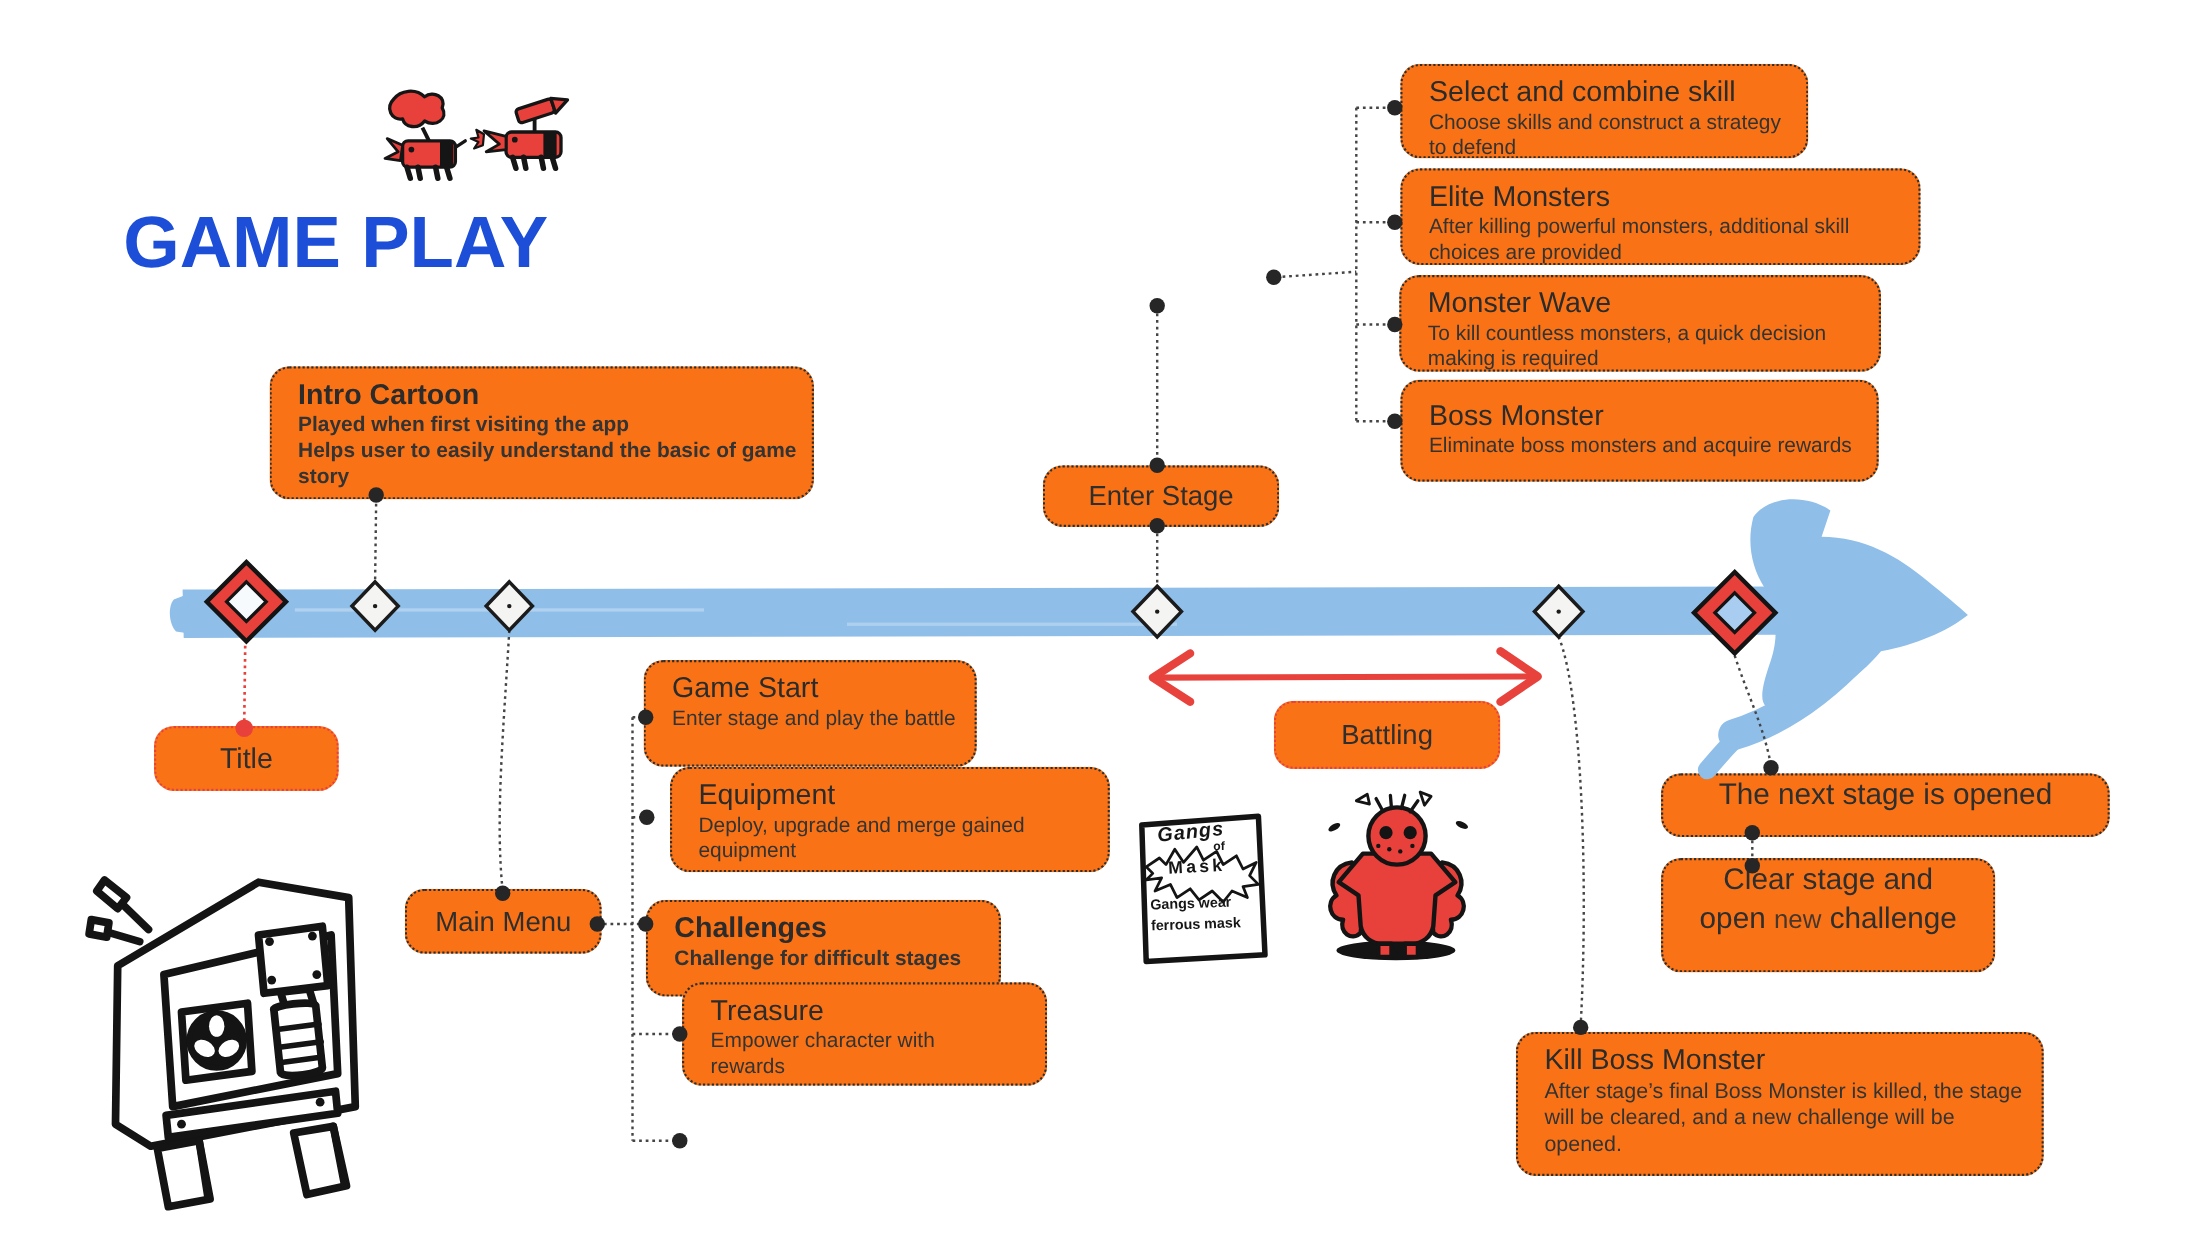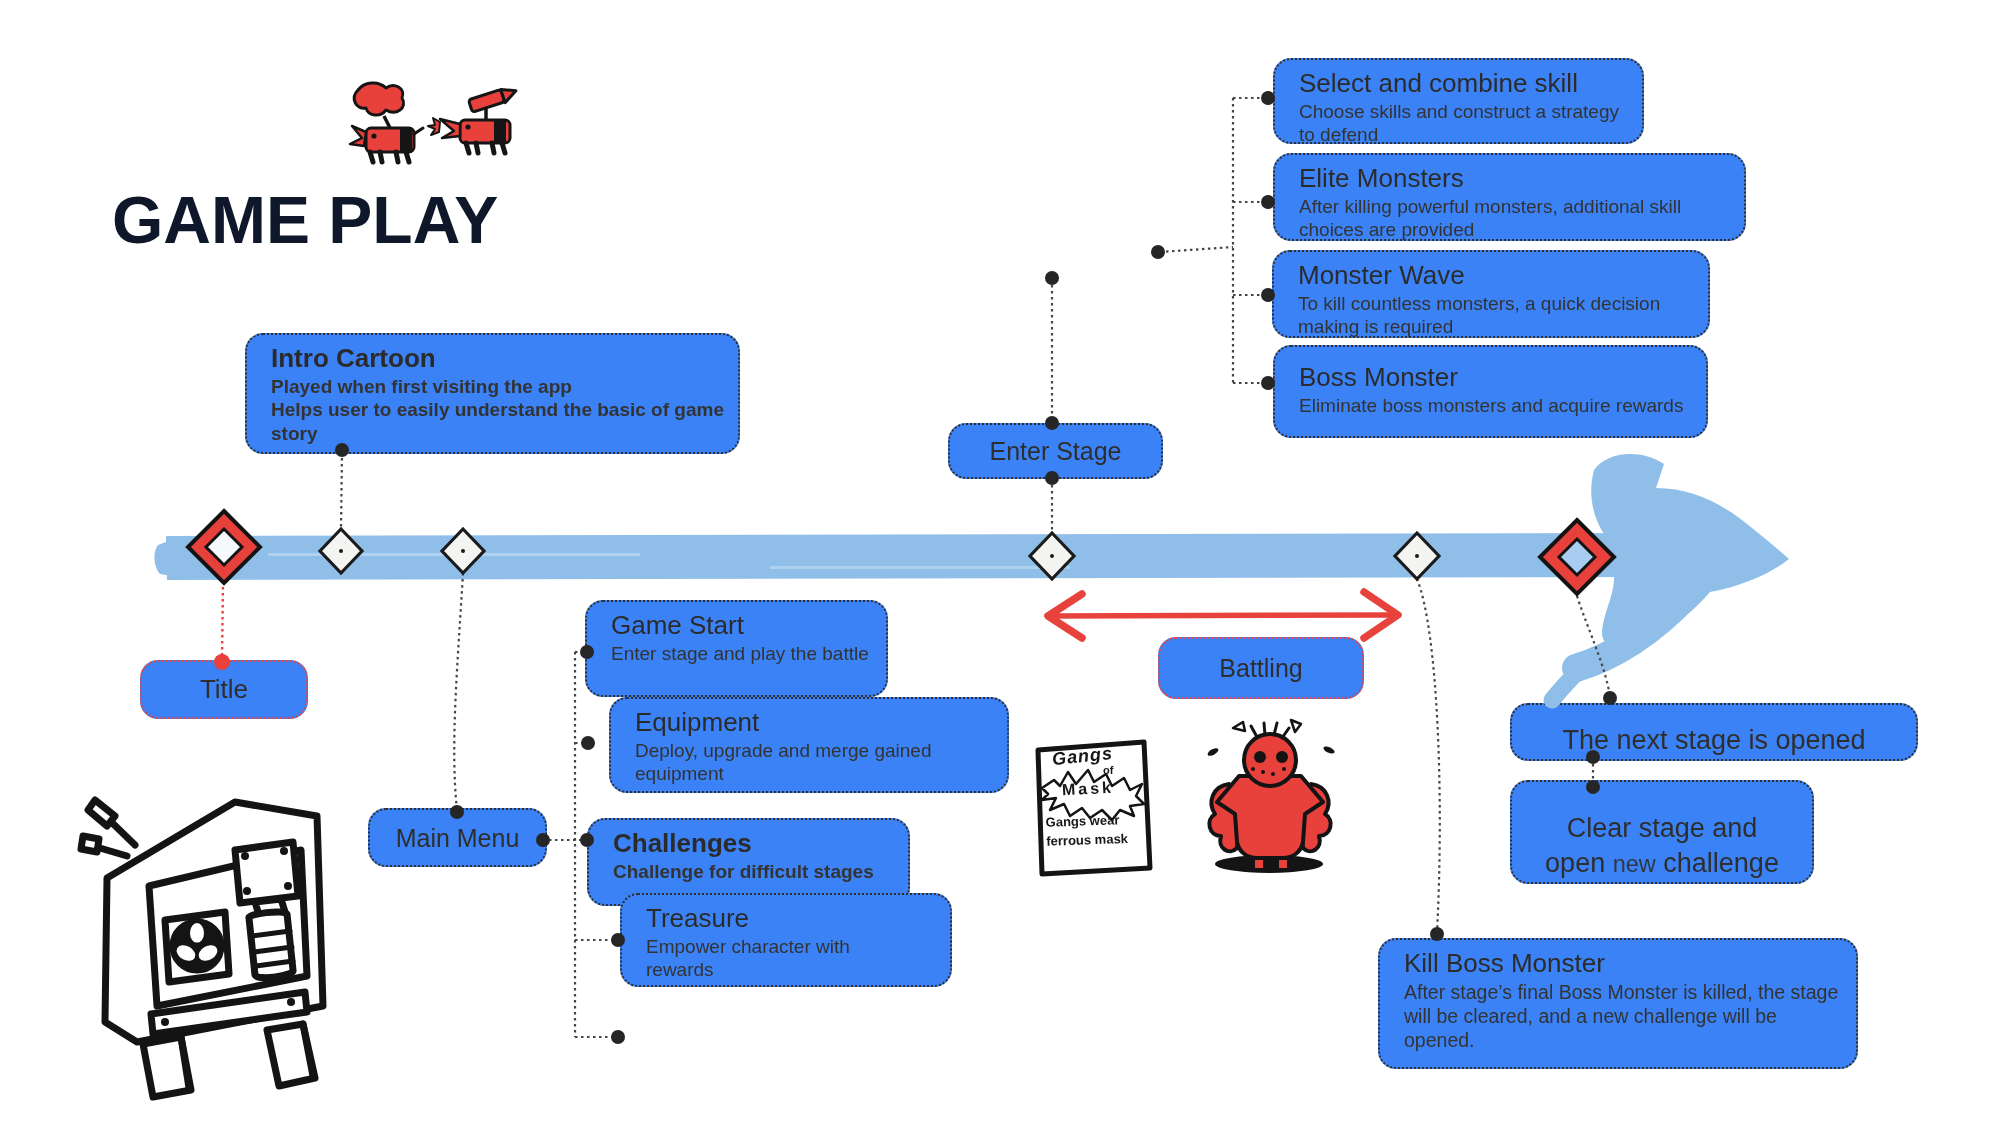--- a/index.html
+++ b/index.html
@@ -1,28 +1,28 @@
 <!DOCTYPE html>
 <html><head>
 <meta charset="utf-8">
 <style>
   html,body{margin:0;padding:0;background:#ffffff;}
   body{font-family:"Liberation Sans","DejaVu Sans",sans-serif;color:#2e2e2e;}
   .stage{position:relative;width:2000px;height:1125px;overflow:hidden;background:#fff;}
 
   .page-title{position:absolute;left:112px;top:182px;margin:0;
-    font-size:66px;font-weight:800;letter-spacing:0;color:#0f172a;}
-
-  .box{position:absolute;box-sizing:border-box;background:#3b82f6;
+    font-size:66px;font-weight:800;letter-spacing:0;color:#1d4ed8;}
+
+  .box{position:absolute;box-sizing:border-box;background:#f97316;
        border:2.4px dotted #2e2e2e;border-radius:18px;z-index:2;}
   .box.red{border-color:#E8413C;}
 
   .label-box{display:flex;align-items:center;justify-content:center;
        font-size:25px;line-height:1.2;text-align:center;}
-  .center-box{display:flex;flex-direction:column;align-items:center;justify-content:flex-end;
+  .center-box{display:flex;flex-direction:column;align-items:center;justify-content:flex-start;
        font-size:27px;line-height:1.32;text-align:center;}
 
   .detail-box{padding:7px 14px 6px 24px;}
   .detail-title{font-size:26px;line-height:1.25;color:#2b2b2b;}
   .detail-desc{font-size:19px;line-height:1.24;color:#333;}
   .desc-narrow{max-width:240px;}
 
   .em-light{font-size:23.5px;opacity:.88;}
 
   .gfx{position:absolute;left:0;top:0;z-index:5;pointer-events:none;}

